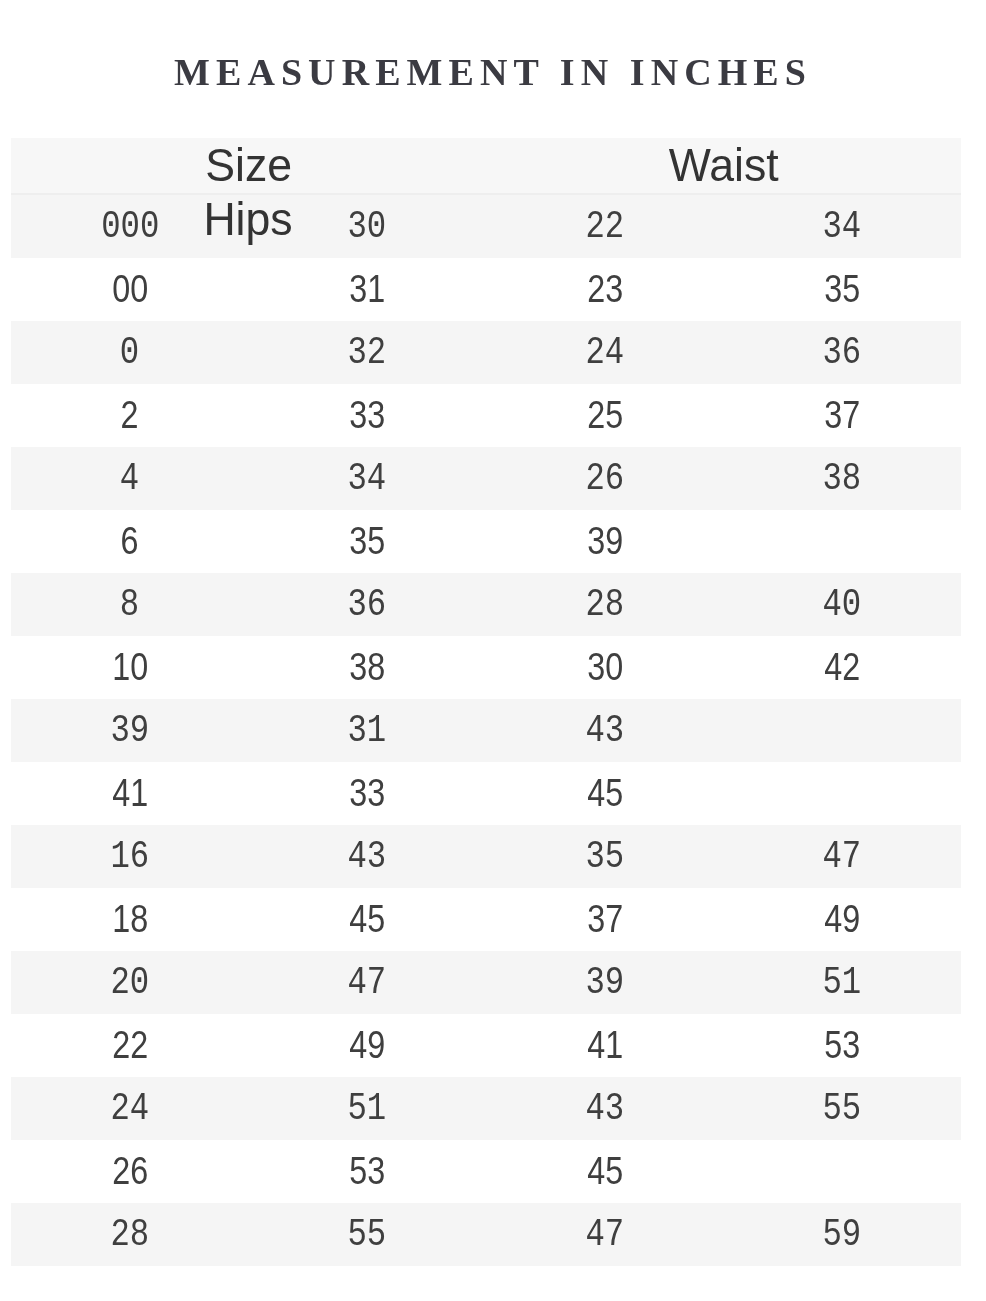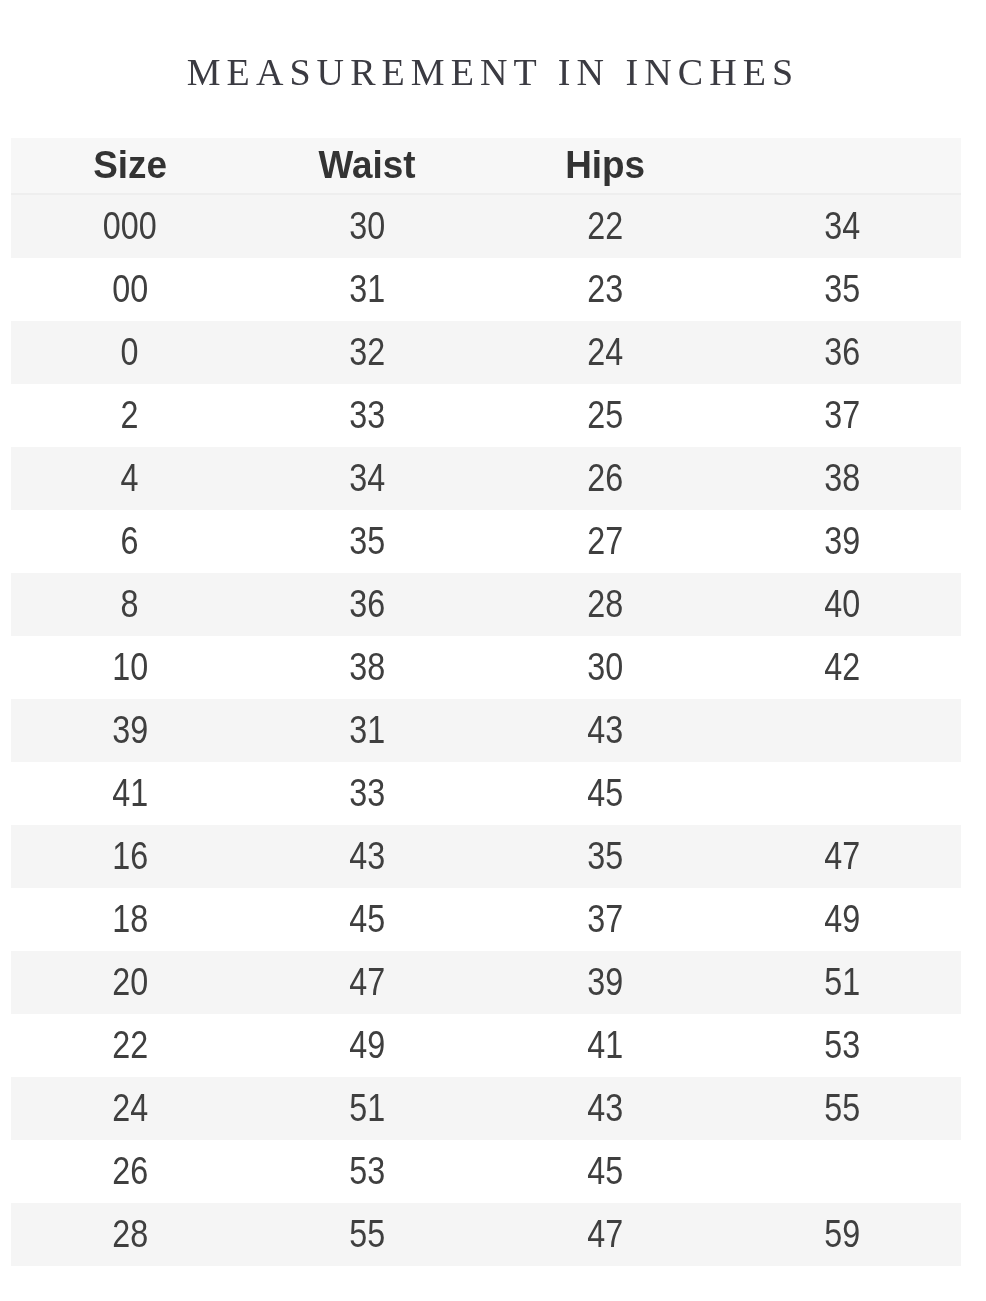--- a/index.html
+++ b/index.html
@@ -16,52 +16,52 @@
     width: 986px;
     height: 1301px;
     background: var(--page-bg);
     font-family: "Liberation Sans", sans-serif;
     overflow: hidden;
   }
   .page-title {
     padding-top: 50px;
     text-align: center;
     font-family: "Liberation Serif", "DejaVu Serif", serif;
-    font-weight: normal;
+    font-weight: bold;
     font-size: 38px;
     letter-spacing: 0.16em;
     color: var(--title-text);
     white-space: nowrap;
   }
   .size-table {
     margin-top: 44px;
     margin-left: 11px;
     width: 950px;
   }
   .thead {
     display: grid;
-    grid-template-columns: repeat(4, 1fr);
+    grid-template-columns: repeat(2, 1fr);
     height: 57px;
     align-items: center;
     background: var(--header-bg);
     border-bottom: 2px solid var(--header-divider);
-    font-weight: bold;
-    font-size: 38px;
+    font-weight: normal;
+    font-size: 46px;
     color: var(--header-text);
   }
   .trow {
     display: grid;
     grid-template-columns: repeat(4, 1fr);
     height: 63px;
     align-items: center;
     font-size: 38px;
     color: var(--cell-text);
     background: transparent;
   }
-  .trow.striped { background: var(--stripe); }
+  .trow.striped { background: var(--stripe); font-family: Liberation Mono, monospace; }
   .cell, .hcell { text-align: center; }
   .cell-inner {
     display: inline-block;
     transform: scaleX(0.85);
     font-weight: 400;
   }
   .hcell-inner {
     display: inline-block;
     transform: scaleX(0.97);
   }
@@ -110,21 +110,20 @@
       </div>
       <div class="trow striped">
         <div class="cell"><span class="cell-inner">4</span></div>
         <div class="cell"><span class="cell-inner">34</span></div>
         <div class="cell"><span class="cell-inner">26</span></div>
         <div class="cell"><span class="cell-inner">38</span></div>
       </div>
       <div class="trow">
         <div class="cell"><span class="cell-inner">6</span></div>
         <div class="cell"><span class="cell-inner">35</span></div>
-        <div class="cell"><span class="cell-inner">27</span></div>
         <div class="cell"><span class="cell-inner">39</span></div>
       </div>
       <div class="trow striped">
         <div class="cell"><span class="cell-inner">8</span></div>
         <div class="cell"><span class="cell-inner">36</span></div>
         <div class="cell"><span class="cell-inner">28</span></div>
         <div class="cell"><span class="cell-inner">40</span></div>
       </div>
       <div class="trow">
         <div class="cell"><span class="cell-inner">10</span></div>

